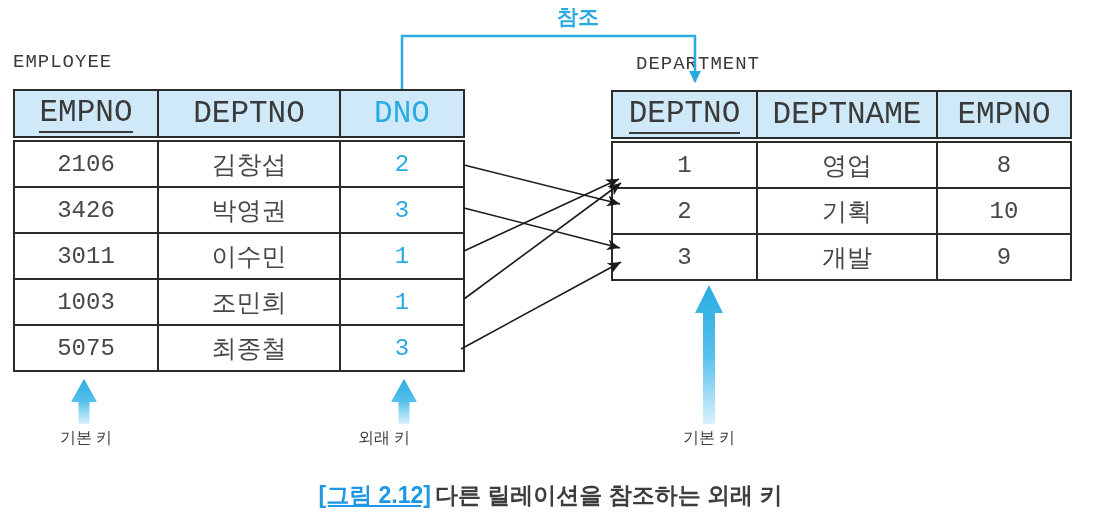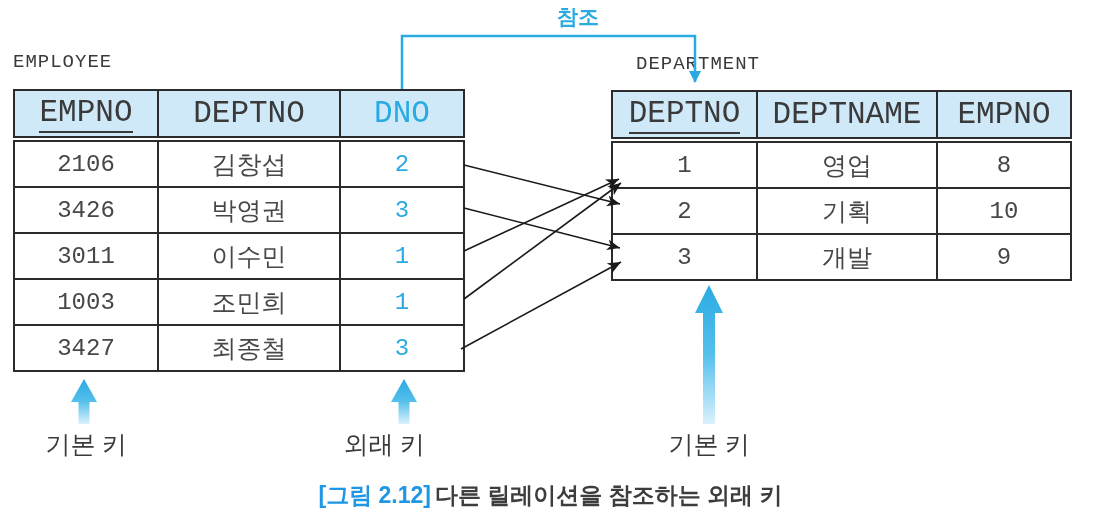--- a/index.html
+++ b/index.html
@@ -28,29 +28,29 @@
   .rel-table td.mono{font-family:"Liberation Mono",monospace;}
   .rel-table td.kr{font-family:"Liberation Serif",serif;font-size:25px;margin-top:44px;}
   .blue-txt{color:var(--accent) !important;margin-left:25px;}
   .pk-underline{display:inline-block;border-bottom:2px solid var(--text-dark);
     padding-bottom:3px;line-height:1;}
 
   .ref-label{position:absolute;left:499px;top:3px;width:100px;text-align:right;
     color:var(--accent);font-weight:bold;font-size:21px;}
 
   .key-label{position:absolute;width:120px;top:428px;text-align:center;
-    font-family:"Liberation Serif",serif;font-size:25px;color:var(--text-dark);
+    font-family:"Liberation Serif",serif;font-size:16px;color:var(--text-dark);
     white-space:nowrap;}
   .key-label.pk-left{left:26px;}
   .key-label.fk-mid{left:324px;}
   .key-label.pk-right{left:649px;}
 
   .caption{position:absolute;left:0;top:480px;width:1101px;text-align:center;
     font-weight:bold;font-size:23px;color:#3d3d3d;white-space:nowrap;}
-  .caption .fig-no{color:var(--caption-blue);margin-right:4px;}
+  .caption .fig-no{color:var(--caption-blue);margin-right:4px;text-decoration:underline;}
 
   svg.overlay{position:absolute;left:0;top:0;width:1101px;height:527px;
     pointer-events:none;}
   .rel-line{stroke:#1a1a1a;stroke-width:1.6;fill:none;}
   .ref-line{stroke:var(--accent);stroke-width:2.5;fill:none;}
   .black-head{fill:#1a1a1a;}
   .blue-head{fill:var(--accent);}
 </style>
 </head>
 <body>
@@ -88,21 +88,21 @@
       <td class="mono">3011</td>
       <td class="kr">이수민</td>
       <td class="mono blue-txt">1</td>
     </tr>
     <tr>
       <td class="mono">1003</td>
       <td class="kr">조민희</td>
       <td class="mono blue-txt">1</td>
     </tr>
     <tr>
-      <td class="mono">3427</td>
+      <td class="mono">5075</td>
       <td class="kr">최종철</td>
       <td class="mono blue-txt">3</td>
     </tr>
   </tbody>
 </table>
 
 <table class="rel-table" style="left:611px;top:90px;width:459px;">
   <colgroup>
       <col style="width:145px">
       <col style="width:180px">

